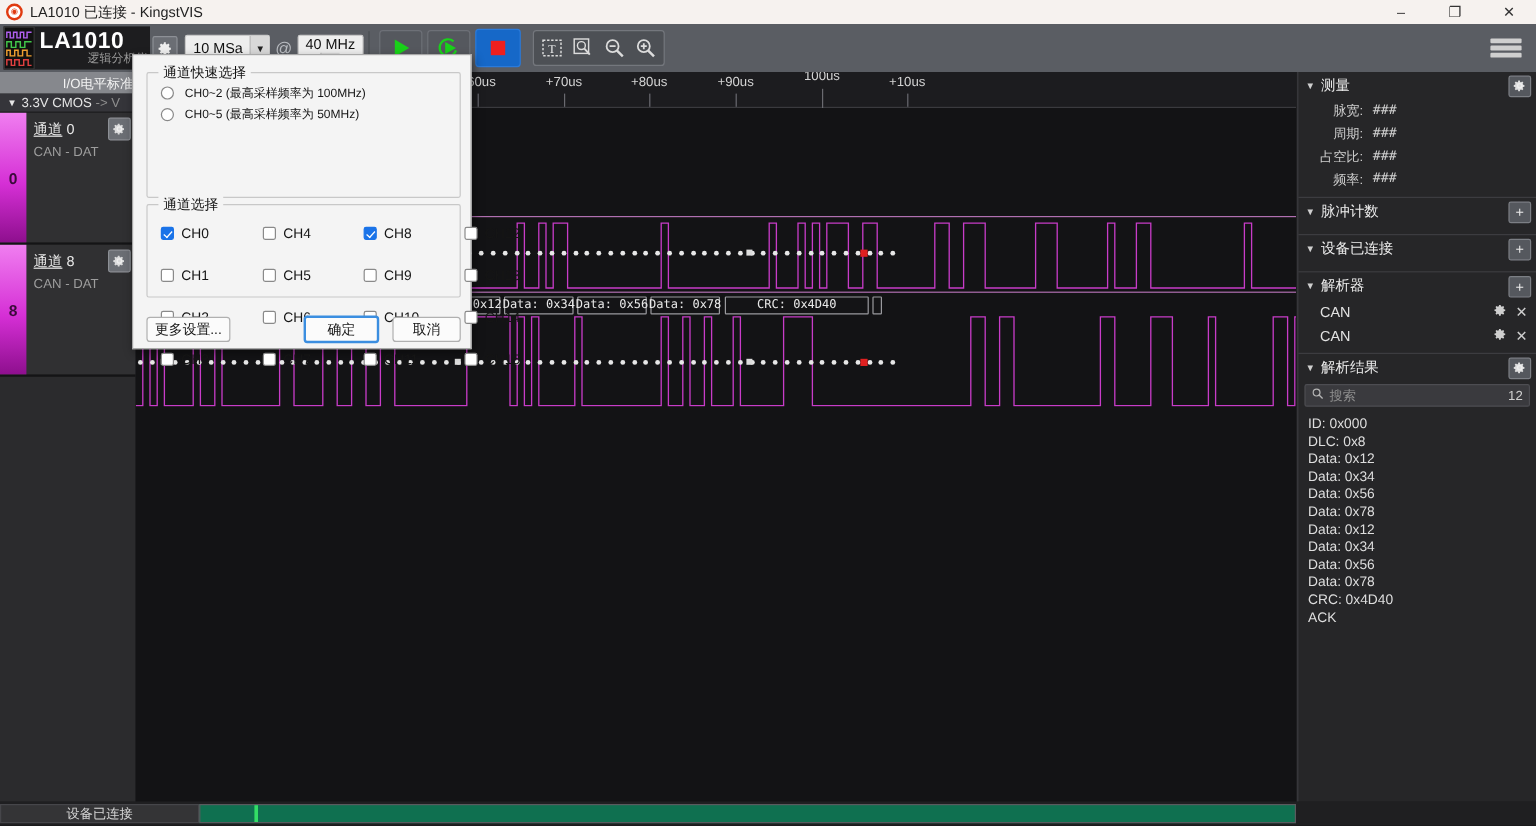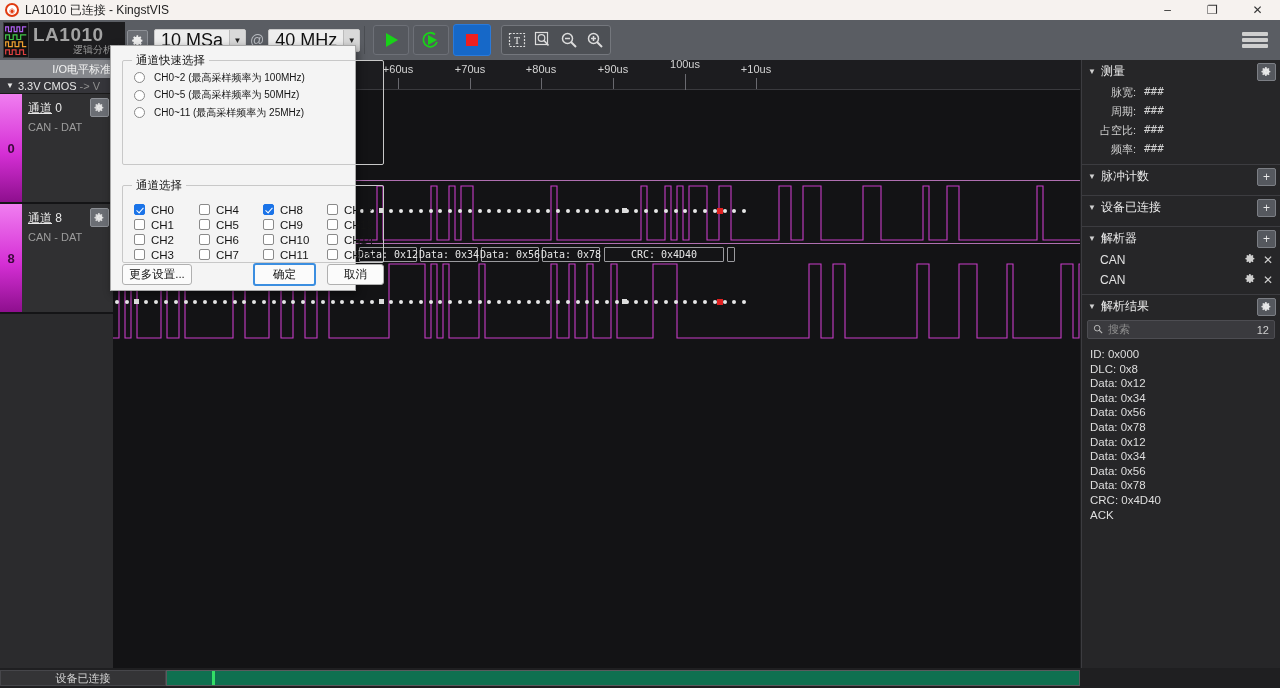--- a/index.html
+++ b/index.html
@@ -45,32 +45,32 @@
     background:#111; border:1px solid #3a3a3a;
     display:flex;flex-direction:column;justify-content:space-evenly;align-items:center;
     padding:2px 0;
   }
   .logo-wave{width:22px;height:8px;}
   .dev-block{
     height:36px;background:#1d1d1f;margin-left:0px;
     display:flex;flex-direction:column;justify-content:center;
     padding:0 0 0 4px; min-width:96px;
   }
-  .dev-name{font-size:19px;font-weight:bold;color:#a3a3a3;letter-spacing:0.5px;line-height:19px;}
+  .dev-name{font-size:19px;font-weight:bold;color:#ffffff;letter-spacing:0.5px;line-height:19px;}
   .dev-sub{font-size:10px;color:#9a9a9a;text-align:right;line-height:11px;padding-right:2px;}
   .gear-btn{
     width:21px;height:21px;margin-left:2px;border:1px solid #8d9096;background:#6b6e74;
     display:flex;align-items:center;justify-content:center;border-radius:2px;
     color:#e9e9e9;font-size:13px;
   }
   .combo{
     height:23px;border:1px solid #c9c9c9;background:#eeeeee;color:#111;
     display:flex;align-items:center;border-radius:2px;margin-left:6px;
   }
-  .combo .cval{padding:0 6px;font-size:18px;white-space:nowrap;}
+  .combo .cval{padding:0 6px;font-size:12px;white-space:nowrap;}
   .combo .carrow{
     width:16px;height:21px;background:#d9d9d9;border-left:1px solid #bcbcbc;
     display:flex;align-items:center;justify-content:center;font-size:8px;color:#222;
   }
   .at-sym{margin:0 4px;color:#b9bcc1;font-size:14px;}
   .tb-sep{width:1px;height:28px;background:#4a4d52;margin:0 4px;}
   .tbtn{
     width:36px;height:30px;margin-left:4px;
     background:#55585e;border:1px solid #6d7077;border-radius:3px;
     display:flex;align-items:center;justify-content:center;
@@ -192,41 +192,41 @@
     background:#343436;border:1px solid #46464a;
     color:#d6d6d6;font-size:11px;display:flex;align-items:center;justify-content:center;
   }
   #statusbar .progwrap{
     width:914px;height:16px;background:#0f7050;border:1px solid #5a5a5e;position:relative;
   }
   #statusbar .progmark{position:absolute;left:45px;top:0;width:3px;height:14px;background:#33dd66;}
 
   
   #dialog{
-    position:absolute;left:110px;top:45px;width:246px;height:246px;
+    position:absolute;left:110px;top:45px;width:283px;height:246px;
     background:#f4f4f4;border:1px solid #a8a8a8;
     box-shadow:2px 3px 8px rgba(0,0,0,.45);
     color:#1b1b1b;
     text-decoration:underline;
   }
   .grp{
     position:absolute;border:1px solid #c8c8c8;border-radius:2px;
   }
   .grp > .glabel{
     position:absolute;top:-8px;left:9px;background:#f4f4f4;padding:0 4px;
     font-size:11.5px;color:#111;
   }
   .radiorow{display:flex;align-items:center;height:17.5px;padding-left:11px;}
   .radio{
     width:11px;height:11px;border:1px solid #888;border-radius:50%;background:#fff;margin-right:9px;
     flex:none;
   }
   .radiorow .rlab{font-size:10px;color:#151515;white-space:nowrap;}
   .cbgrid{position:absolute;left:0;top:16px;width:100%;
-    display:grid;grid-template-columns:65px 64px 64px 64px;padding-left:11px;}
+    display:grid;grid-template-columns:65px 64px 64px 64px;padding-left:11px;gap:20px;}
   .cbrow{display:flex;align-items:center;height:15px;}
   .cbox{
     width:11px;height:11px;border:1px solid #8a8a8a;background:#fff;margin-right:6px;
     border-radius:2px;flex:none;
   }
   .cbox.on{background:#1a73e8;border-color:#1a73e8;position:relative;}
   .cbox.on:after{
     content:"";position:absolute;left:3px;top:0.5px;width:3px;height:6px;
     border:solid #fff;border-width:0 1.6px 1.6px 0;transform:rotate(42deg);
   }
@@ -277,21 +277,21 @@
         <path fill="#eee" d="M8 5.2a2.8 2.8 0 100 5.6 2.8 2.8 0 000-5.6zm0 4.2a1.4 1.4 0 110-2.8 1.4 1.4 0 010 2.8z"></path>
         <path fill="#eee" d="M14 9.1v-2l-1.7-.3a4.6 4.6 0 00-.5-1.2l1-1.4-1.4-1.4-1.4 1a4.6 4.6 0 00-1.2-.5L8.9 1.6h-2l-.3 1.7a4.6 4.6 0 00-1.2.5l-1.4-1-1.4 1.4 1 1.4a4.6 4.6 0 00-.5 1.2L1.4 7.1v2l1.7.3c.1.43.28.83.5 1.2l-1 1.4 1.4 1.4 1.4-1c.37.22.77.4 1.2.5l.3 1.7h2l.3-1.7c.43-.1.83-.28 1.2-.5l1.4 1 1.4-1.4-1-1.4c.22-.37.4-.77.5-1.2z"></path>
       </svg>
   </div>
 
   <div class="combo">
     <div class="cval">10 MSa</div>
     <div class="carrow">▼</div>
   </div>
   <div class="at-sym">@</div>
-  <div class="combo" style="margin-left:0;">
+  <div class="combo" style="margin-left:0;flex-direction:column;">
     <div class="cval">40 MHz</div>
     <div class="carrow">▼</div>
   </div>
 
   <div class="tb-sep"></div>
 
   <div class="tbtn">
     <svg width="18" height="18" viewBox="0 0 18 18">
         <polygon points="4,2 16,9 4,16" fill="#19d219"></polygon>
       </svg>
@@ -713,28 +713,24 @@
     <div class="glabel">通道快速选择</div>
     <div id="quick-options" style="padding-top:8px;">
         <div class="radiorow">
           <span class="radio"></span>
           <span class="rlab">CH0~2 (最高采样频率为 100MHz)</span>
         </div>
         <div class="radiorow">
           <span class="radio"></span>
           <span class="rlab">CH0~5 (最高采样频率为 50MHz)</span>
         </div>
-        <div class="radiorow">
-          <span class="radio"></span>
-          <span class="rlab">CH0~11 (最高采样频率为 25MHz)</span>
-        </div>
       </div>
   </div>
 
-  <div class="grp" id="channel-group" style="left:11px;top:139px;width:262px;height:78px;text-align:center;">
+  <div class="grp" id="channel-group" style="left:11px;top:124px;width:262px;height:78px;text-align:center;">
     <div class="glabel">通道选择</div>
     <div class="cbgrid" id="channel-checkboxes">
         <div class="cbrow" style="grid-area: 1 / 1;">
           <span class="cbox on"></span>
           <span class="cblab">CH0</span>
         </div>
         <div class="cbrow" style="grid-area: 1 / 2;">
           <span class="cbox"></span>
           <span class="cblab">CH4</span>
         </div>

